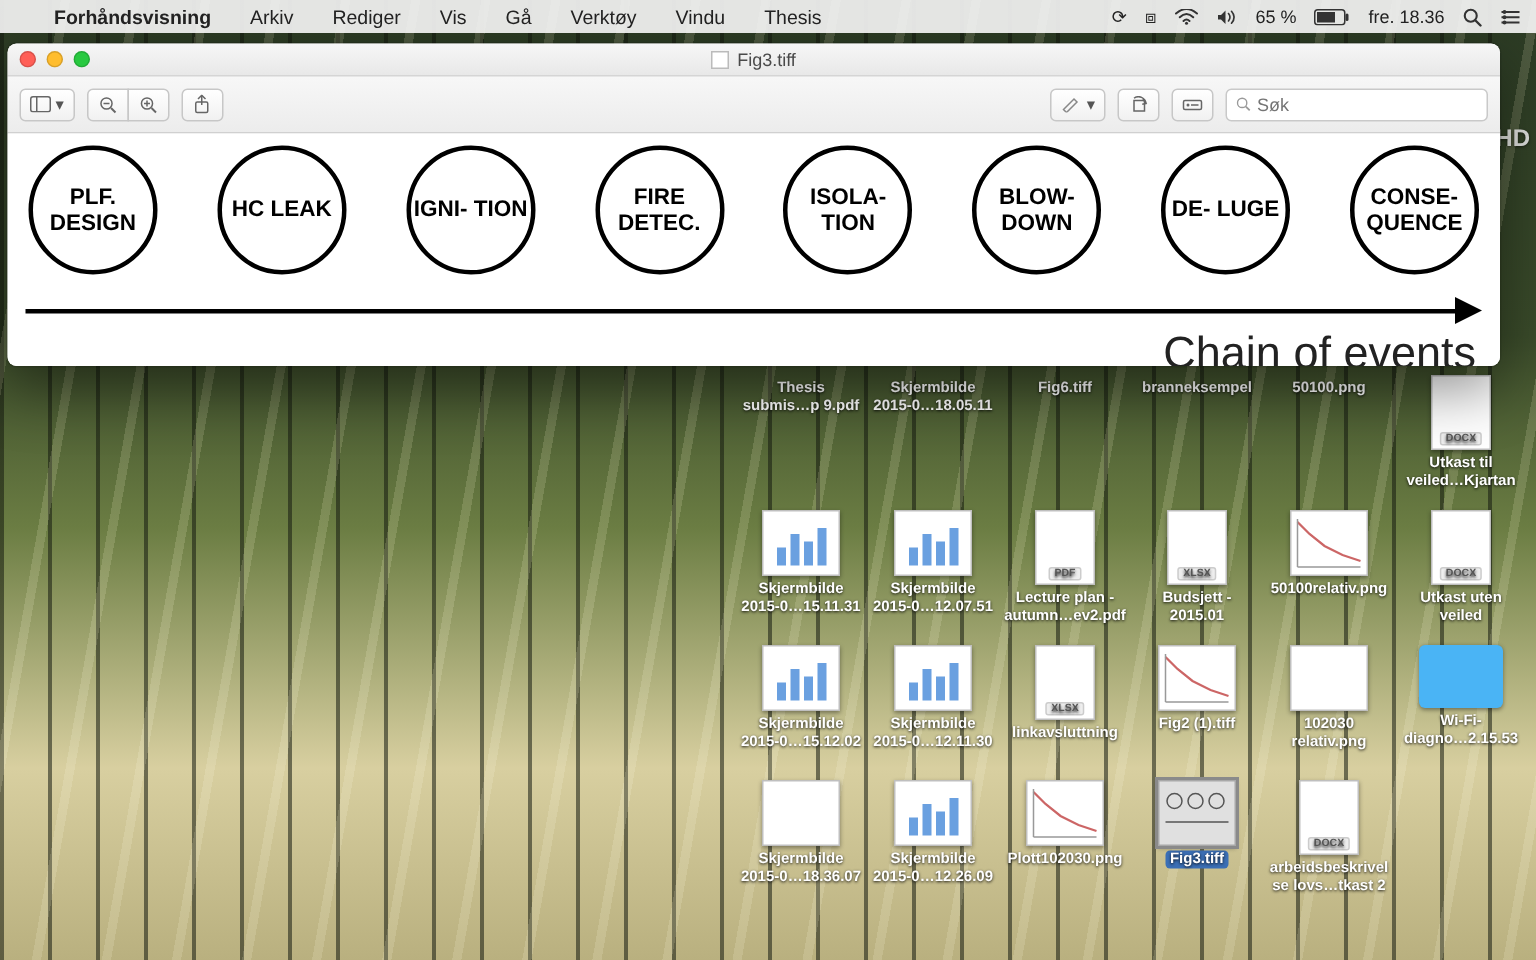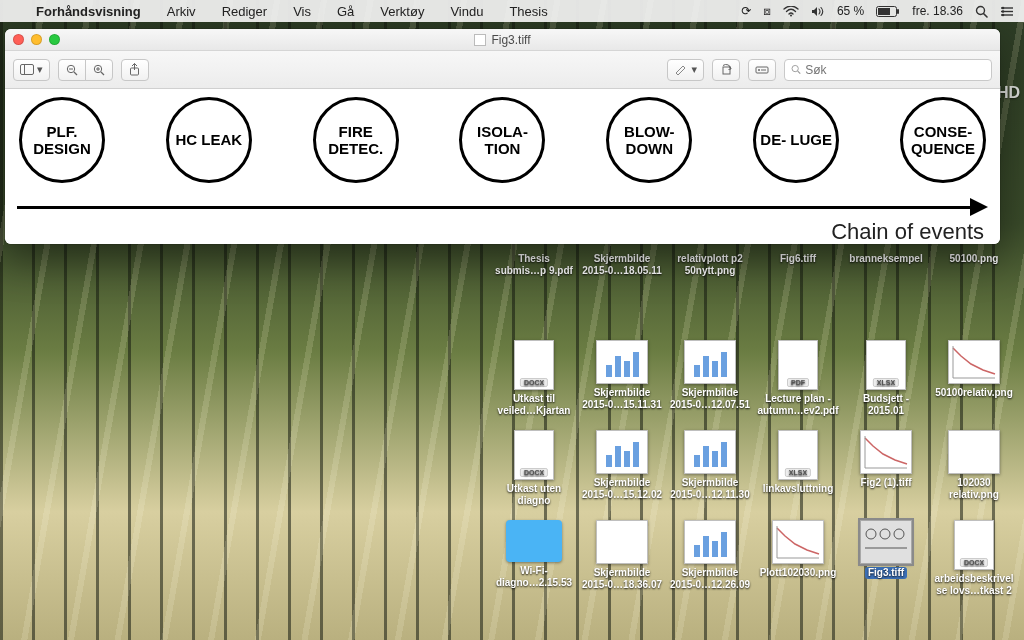--- a/index.html
+++ b/index.html
@@ -69,21 +69,21 @@
     height: 22px; min-width: 28px; padding: 0 6px;
     background: linear-gradient(#ffffff,#f1f1f1);
     border: 1px solid #c7c7c7; border-radius: 4px;
     display: flex; align-items: center; justify-content: center;
     font-size: 11px; color: #555;
   }
   .tb-group .tb-btn:not(:first-child){ border-top-left-radius:0;border-bottom-left-radius:0;margin-left:-1px;}
   .tb-group .tb-btn:not(:last-child){ border-top-right-radius:0;border-bottom-right-radius:0;}
   .toolbar .spacer { flex: 1; }
   .search-field {
-    height: 22px; width: 208px; border: 1px solid #c9c9c9; border-radius: 4px;
+    height: 22px; width: 175px; border: 1px solid #c9c9c9; border-radius: 4px;
     background: #fff; display: flex; align-items: center; padding: 0 6px; gap: 4px;
     font-size: 12px; color: #999;
   }
   .search-field input { border: none; outline: none; width: 100%; font-size: 12px; background: transparent; }
 
   .doc-canvas {
     position: absolute; top: 60px; left: 0; right: 0; bottom: 0;
     background: #fff;
     padding: 8px 12px 6px 12px;
   }
@@ -94,21 +94,21 @@
     text-align: center; font-weight: 600; font-size: 15px; line-height: 1.15;
   }
   .arrow-wrap { position: relative; height: 20px; margin-top: 14px; }
   .arrow-line { position:absolute; left:0; right:14px; top:9px; height:3px; background:#000; }
   .arrow-head {
     position:absolute; right:0; top:1px;
     border-left: 18px solid #000;
     border-top: 9px solid transparent;
     border-bottom: 9px solid transparent;
   }
-  .chain-caption { text-align: right; font-size: 22px; color:#222; margin-top: 2px; padding-right: 4px; }
+  .chain-caption { text-align: right; font-size: 30px; color:#222; margin-top: 2px; padding-right: 4px; }
 
   
   .hd-mark { position:absolute; top: 84px; right: 4px; color: rgba(255,255,255,0.85); font-weight:700; font-size:16px; z-index:5; text-shadow:0 1px 2px rgba(0,0,0,0.5);}
 
   
   .desktop-icons {
     position: absolute; top: 248px; left: 480px; right: 8px; bottom: 8px;
     display: grid;
     grid-template-columns: repeat(6, 84px);
     grid-auto-rows: 88px;
@@ -298,20 +298,23 @@
 
   <div class="doc-canvas">
     <div class="chain-row">
       <div class="chain-node">
           <span>PLF. DESIGN</span>
         </div>
       <div class="chain-node">
           <span>HC LEAK</span>
         </div>
       <div class="chain-node">
+          <span>IGNI- TION</span>
+        </div>
+      <div class="chain-node">
           <span>FIRE DETEC.</span>
         </div>
       <div class="chain-node">
           <span>ISOLA- TION</span>
         </div>
       <div class="chain-node">
           <span>BLOW- DOWN</span>
         </div>
       <div class="chain-node">
           <span>DE- LUGE</span>
@@ -332,26 +335,20 @@
     <div class="file">
       <div class="label">
         <span class="line">Thesis</span>
         <span class="line">submis…p 9.pdf</span>
       </div>
     </div>
     <div class="file">
       <div class="label">
         <span class="line">Skjermbilde</span>
         <span class="line">2015-0…18.05.11</span>
-      </div>
-    </div>
-    <div class="file">
-      <div class="label">
-        <span class="line">relativplott p2</span>
-        <span class="line">50nytt.png</span>
       </div>
     </div>
     <div class="file">
       <div class="label">
         <span class="line">Fig6.tiff</span>
       </div>
     </div>
     <div class="file">
       <div class="label">
         <span class="line">branneksempel</span>
@@ -428,21 +425,21 @@
       <div class="label">
         <span class="line">50100relativ.png</span>
       </div>
     </div>
     <div class="file">
       <div class="thumb doc">
         <div class="badge">DOCX</div>
       </div>
       <div class="label">
         <span class="line">Utkast uten</span>
-        <span class="line">diagno</span>
+        <span class="line">veiled</span>
       </div>
     </div>
     <div class="file">
       <div class="thumb">
         <div class="chart-bars">
           <i></i>
           <i></i>
           <i></i>
           <i></i>
         </div>

